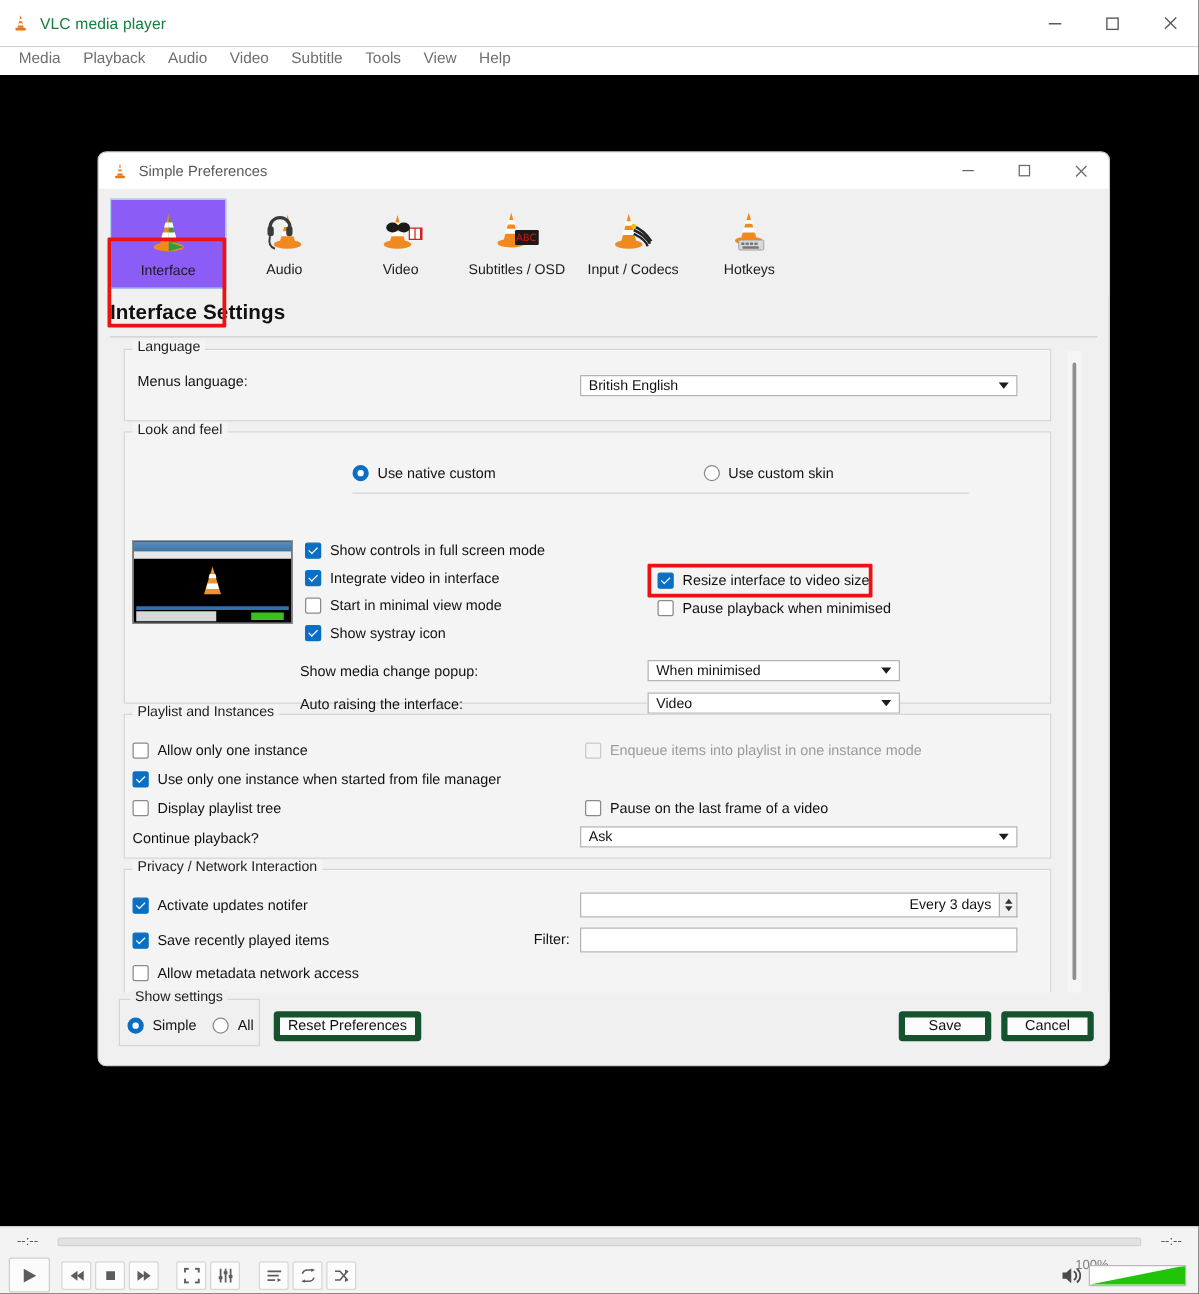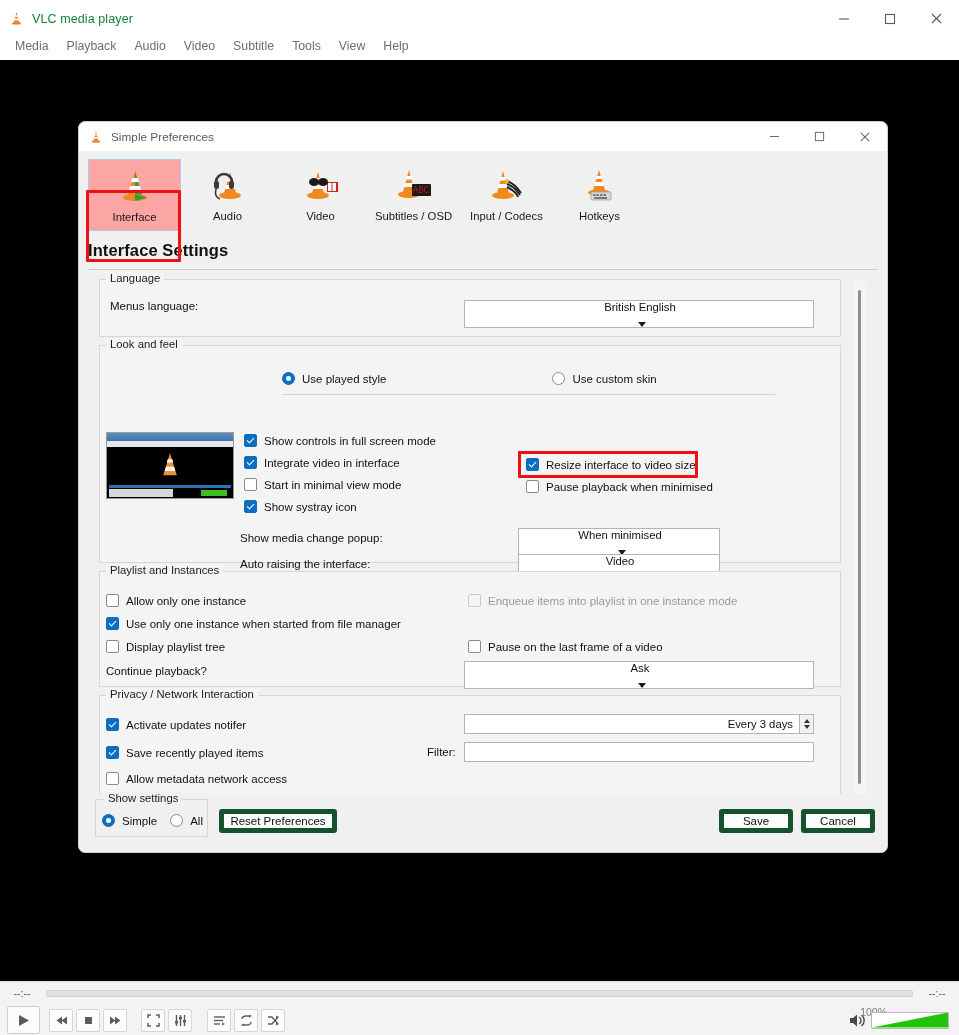--- a/index.html
+++ b/index.html
@@ -131,21 +131,21 @@
     height: 86px; background: #f0f0f0;
     display: flex; align-items: flex-start; padding: 8px 0 0 8px;
     position: relative;
   }
   .cat {
     width: 93px; height: 72px;
     display: flex; flex-direction: column; align-items: center; justify-content: flex-start;
     padding-top: 5px;
     position: relative;
   }
-  .cat.selected { background: #fca5a5; border: 1px solid #a8cfe8; }
+  .cat.selected { background: #8b5cf6; border: 1px solid #a8cfe8; }
   .cat .cat-ico { height: 44px; display: flex; align-items: center; justify-content: center; }
   .cat .cat-label { font-size: 11.3px; color: #1a1a1a; margin-top: 2px; white-space: nowrap; }
   .hl-box {
     position: absolute; border: 3px solid #ee1111; border-radius: 1px;
     pointer-events: none;
   }
 
   .page-title {
     font-size: 16.5px; color: #111; font-weight: bold;
     padding: 4px 0 0 9px;
@@ -188,23 +188,23 @@
   .group.g-look { height: 218px; padding: 18px 10px 8px 10px; }
   .group.g-playlist { height: 116px; padding: 18px 10px 8px 10px; }
   .group.g-privacy { height: 104px; padding: 18px 10px 8px 10px; }
 
   .row { display: flex; align-items: center; }
   .lbl { font-size: 11.5px; color: #111; }
   .lbl-dim { font-size: 11.5px; color: #9a9a9a; }
 
   
   .combo {
-    height: 28px; border: 1px solid #b4b4b4; background: #ffffff;
+    height: 17px; border: 1px solid #b4b4b4; background: #ffffff;
     display: flex; align-items: center; justify-content: space-between;
-    padding: 0 4px 0 6px; font-size: 11.3px; color: #111; flex-direction: column;
+    padding: 0 4px 0 6px; font-size: 11.3px; color: #111;
   }
   .combo .arr {
     width: 0; height: 0; border-left: 4px solid transparent; border-right: 4px solid transparent;
     border-top: 5px solid #1c1c1c; margin-left: 6px; margin-right: 2px;
   }
 
   
   .cb { display: flex; align-items: center; gap: 7px; }
   .cbox {
     width: 13px; height: 13px; border-radius: 2px;
@@ -470,21 +470,21 @@
             </div>
           </div>
         </div>
 
         <div class="group g-look">
           <span class="group-label">Look and feel</span>
 
           <div class="row" style="margin-top:8px; padding-left:172px;">
             <div class="rb">
               <span class="rbox on"></span>
-              <span class="lbl">Use played style</span>
+              <span class="lbl">Use native custom</span>
             </div>
             <div class="rb" style="margin-left:166px;">
               <span class="rbox"></span>
               <span class="lbl">Use custom skin</span>
             </div>
           </div>
           <div style="height:1px;background:#d3d3d3;margin:9px 55px 0 172px;"></div>
 
           <div class="thumb-img" style="position:absolute; left:6px; top:86px;">
             <div style="position:absolute;left:0;top:0;width:100%;height:8px;background:linear-gradient(#5a8fc0,#3f74a8);"></div>

